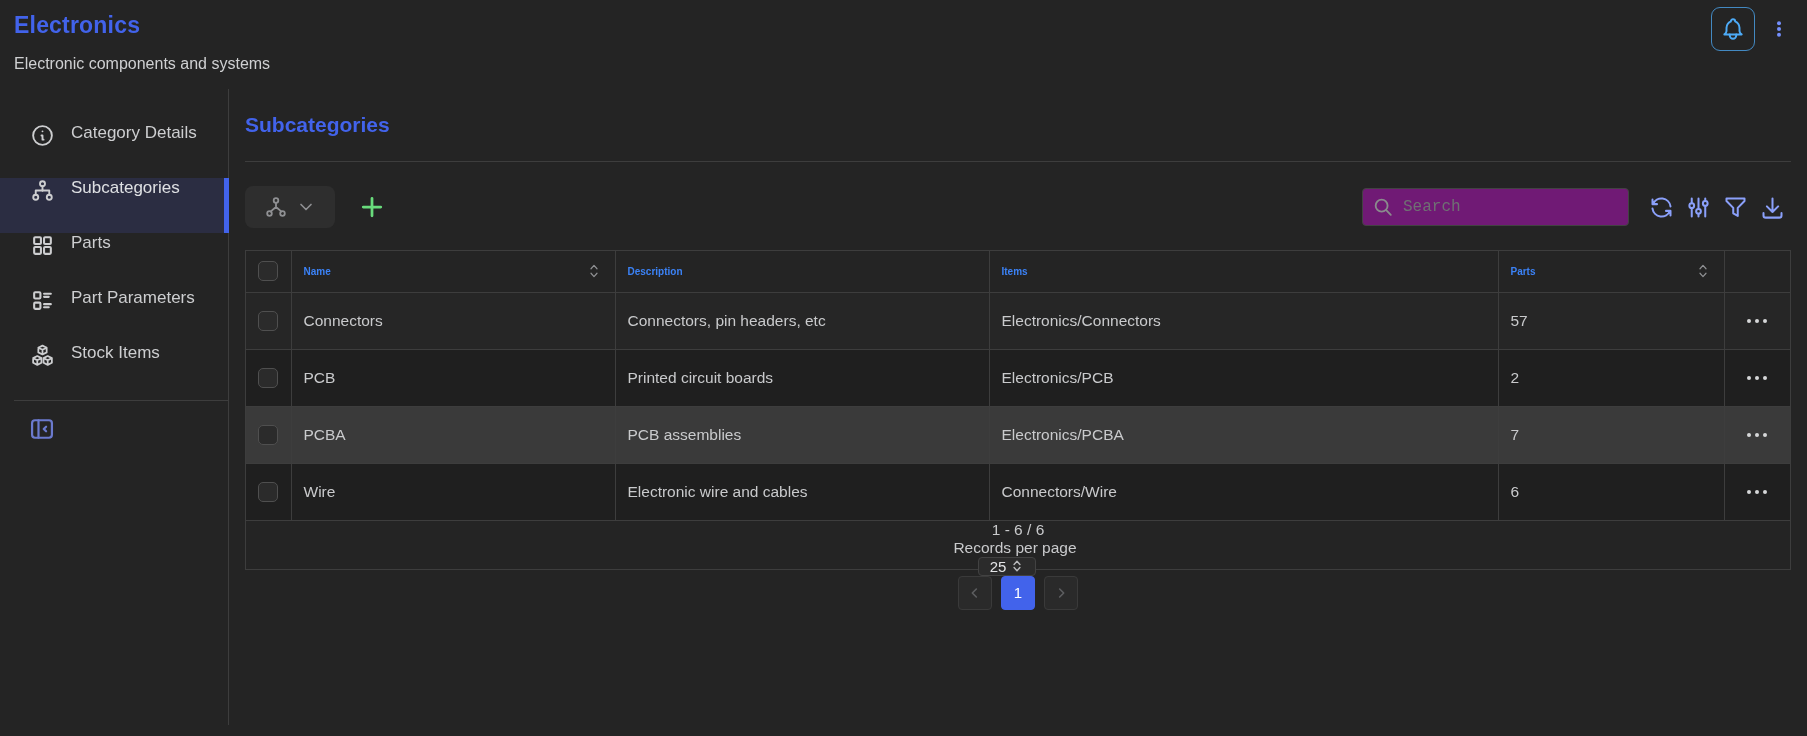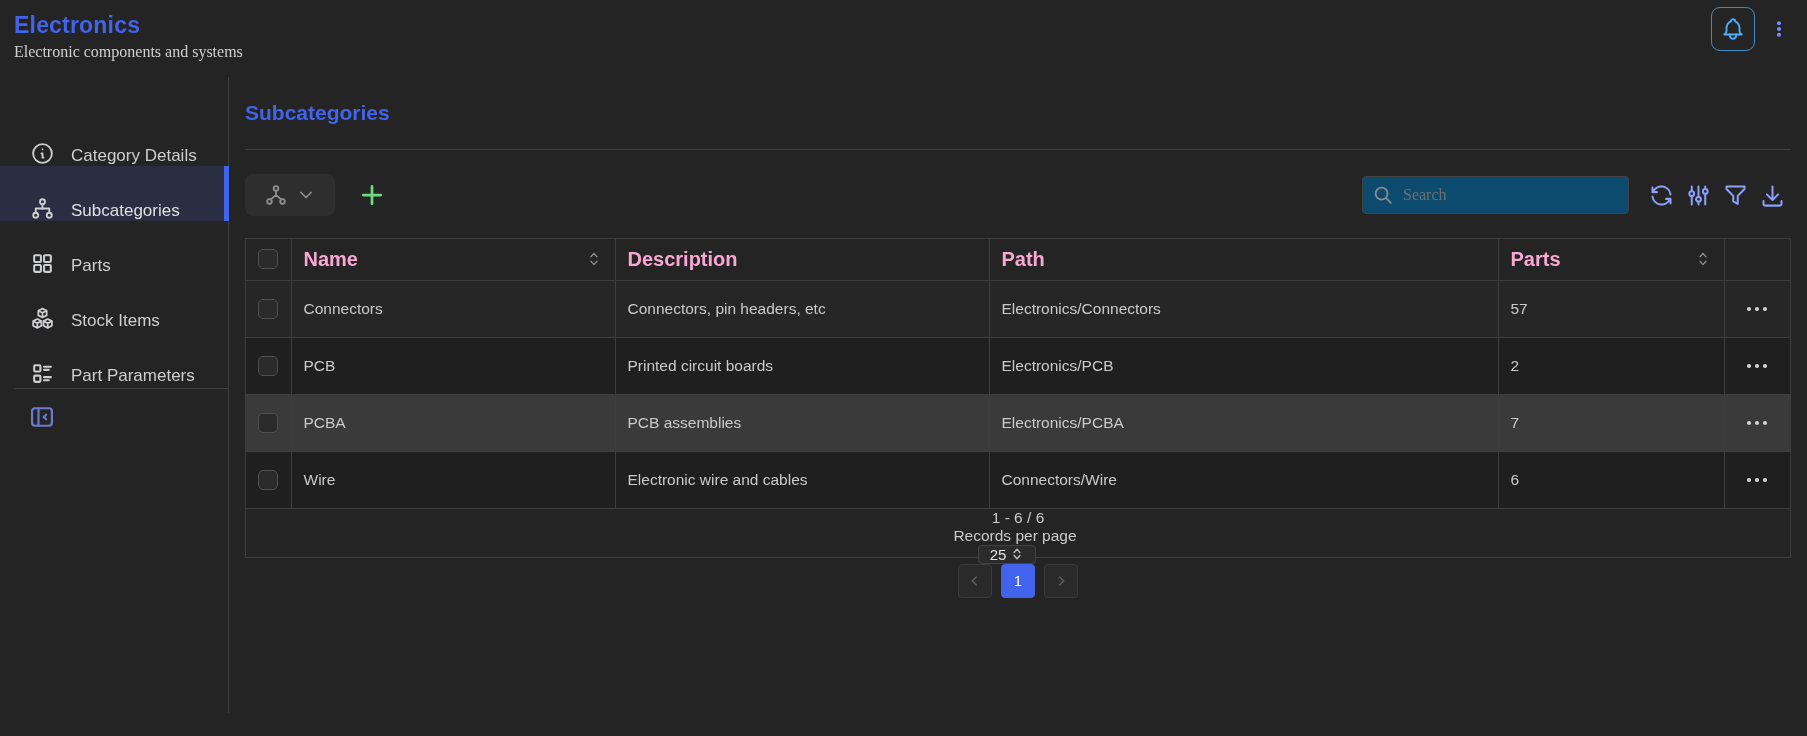--- a/index.html
+++ b/index.html
@@ -8,35 +8,35 @@
     background: #242424;
     color: #c5c6c8;
     font-family: "Liberation Sans", "DejaVu Sans", sans-serif;
     font-size: 15px;
   }
   svg { display: block; }
 
   
   .app-header { position: relative; padding: 12px 36px 16px 14px; }
   .app-title { color: #4263eb; font-size: 23px; font-weight: bold; letter-spacing: .2px; }
-  .app-subtitle { margin-top: 4px; font-size: 16px; color: #cfd0d2; font-family: Liberation Serif, serif; }
+  .app-subtitle { margin-top: 16px; font-size: 16px; color: #cfd0d2; }
   .header-actions { position: absolute; top: 7px; right: 14px; display: flex; align-items: flex-start; gap: 10px; }
   .bell-btn {
     width: 44px; height: 44px; border: 1px solid rgba(77,171,247,.75); border-radius: 9px;
     background: transparent; display: flex; align-items: center; justify-content: center; cursor: pointer;
   }
   .bell-btn svg { stroke: #4dabf7; }
   .dots-btn { background: transparent; border: none; cursor: pointer; padding: 8px 4px; }
   .dots-btn svg { fill: #748ffc; }
 
   
   .body-row { display: flex; height: 636px; }
   .sidebar { width: 229px; flex: 0 0 229px; border-right: 1px solid #3d3d3d; padding-top: 34px; position: relative; }
   .side-item {
-    height: 55px; display: flex; align-items: flex-end; gap: 16px;
+    height: 55px; display: flex; align-items: flex-start; gap: 16px;
     padding-left: 30px; font-size: 17px; color: #cdced0; cursor: pointer; position: relative;
   }
   .side-item svg { stroke: #cdced0; flex: 0 0 auto; }
   .side-item.active { background: #2b2d42; color: #dee0e3; }
   .side-item.active::after {
     content: ""; position: absolute; right: -1px; top: 0; width: 5px; height: 100%; background: #4263eb;
   }
   .side-divider { border: none; border-top: 1px solid #3d3d3d; margin: 2px 0 0 14px; }
   .collapse-btn { background: transparent; border: none; cursor: pointer; margin: 14px 0 0 28px; }
   .collapse-btn svg { stroke: #6b7ace; }
@@ -50,36 +50,36 @@
   .tree-btn {
     width: 90px; height: 42px; border: none; border-radius: 8px; background: #2e2e2e;
     display: flex; align-items: center; justify-content: center; gap: 8px; cursor: pointer;
   }
   .tree-btn svg { stroke: #8f9093; }
   .add-btn { background: transparent; border: none; cursor: pointer; margin-left: 22px; }
   .add-btn svg { stroke: #69db7c; }
   .toolbar-spacer { flex: 1 1 auto; }
   .search-box { position: relative; width: 267px; height: 38px; margin-right: 14px; }
   .search-box input {
-    width: 100%; height: 100%; background: #0c4a6e; border: 1px solid #424242; border-radius: 4px;
+    width: 100%; height: 100%; background: #701a75; border: 1px solid #424242; border-radius: 4px;
     color: #d4d5d7; font-size: 16px; padding: 0 10px 0 40px; outline: none;
-    font-family: Liberation Serif, serif;
+    font-family: Liberation Mono, monospace;
   }
   .search-box input::placeholder { color: #6f7073; }
   .search-box .search-glyph { position: absolute; left: 10px; top: 8px; }
   .search-box .search-glyph svg { stroke: #8a8b8d; }
   .icon-btn { background: transparent; border: none; cursor: pointer; padding: 4px 5px; }
   .icon-btn svg { stroke: #8ba0fa; }
 
   
   .table-wrap { margin-top: 22px; border: 1px solid #3d3d3d; }
   table { width: 100%; border-collapse: collapse; table-layout: fixed; }
   th, td { border-right: 1px solid #3d3d3d; border-bottom: 1px solid #3d3d3d; padding: 0 12px; }
   th:last-child, td:last-child { border-right: none; }
-  thead th { height: 41px; text-align: left; font-size: 20px; color: #f9a8d4; background: #242424; }
+  thead th { height: 41px; text-align: left; font-size: 10px; color: #3b82f6; background: #242424; }
   .th-inner { display: flex; align-items: center; justify-content: space-between; }
   .sort-glyph svg { stroke: #8f9093; }
   tbody td { height: 57px; font-size: 15.5px; color: #c9cacc; margin-left: 16px; }
   tr.stripe-a td { background: #262626; }
   tr.stripe-b td { background: #1f1f1f; }
   tr.hovered td { background: #3a3a3a; }
   .cb-cell { text-align: center; }
   .checkbox {
     width: 20px; height: 20px; margin: 0 auto; border: 1px solid #4f4f4f; border-radius: 5px;
     background: #2b2b2b; cursor: pointer;
@@ -167,37 +167,37 @@
           <rect x="4" y="4" width="6.5" height="6.5" rx="1"></rect>
             <rect x="13.5" y="4" width="6.5" height="6.5" rx="1"></rect>
           <rect x="4" y="13.5" width="6.5" height="6.5" rx="1"></rect>
             <rect x="13.5" y="13.5" width="6.5" height="6.5" rx="1"></rect>
         </svg>
       </span>
       <span>Parts</span>
     </div>
     <div class="side-item">
       <span>
+        <svg width="25" height="25" viewBox="0 0 24 24" fill="none" stroke-width="2" stroke-linecap="round" stroke-linejoin="round">
+          <rect x="4" y="4" width="6" height="6" rx="1"></rect>
+            <rect x="4" y="14" width="6" height="6" rx="1"></rect>
+          <path d="M13.5 5.5h6.5 M13.5 8.5h4.5 M13.5 15.5h6.5 M13.5 18.5h4.5"></path>
+        </svg>
+      </span>
+      <span>Part Parameters</span>
+    </div>
+    <div class="side-item">
+      <span>
         <svg width="25" height="25" viewBox="0 0 24 24" fill="none" stroke-width="1.7" stroke-linecap="round" stroke-linejoin="round">
           <path d="M12 2.5l4 2v4.5l-4 2l-4 -2v-4.5z M8 4.5l4 2l4 -2 M12 6.5v4.5"></path>
           <path d="M7 12.5l4 2v4.5l-4 2l-4 -2v-4.5z M3 14.5l4 2l4 -2 M7 16.5v4.5"></path>
           <path d="M17 12.5l4 2v4.5l-4 2l-4 -2v-4.5z M13 14.5l4 2l4 -2 M17 16.5v4.5"></path>
         </svg>
       </span>
       <span>Stock Items</span>
-    </div>
-    <div class="side-item">
-      <span>
-        <svg width="25" height="25" viewBox="0 0 24 24" fill="none" stroke-width="2" stroke-linecap="round" stroke-linejoin="round">
-          <rect x="4" y="4" width="6" height="6" rx="1"></rect>
-            <rect x="4" y="14" width="6" height="6" rx="1"></rect>
-          <path d="M13.5 5.5h6.5 M13.5 8.5h4.5 M13.5 15.5h6.5 M13.5 18.5h4.5"></path>
-        </svg>
-      </span>
-      <span>Part Parameters</span>
     </div>
     <hr class="side-divider">
     <button class="collapse-btn">
       <span>
         <svg width="28" height="28" viewBox="0 0 24 24" fill="none" stroke-width="1.9" stroke-linecap="round" stroke-linejoin="round">
           <rect x="3.5" y="4.5" width="17" height="15" rx="2.5"></rect>
             <path d="M9 4.5v15"></path>
             <path d="M15.5 10l-2 2l2 2"></path>
         </svg>
       </span>
@@ -303,21 +303,21 @@
                 </span>
               </div>
             </th>
             <th>
               <div class="th-inner">
                   <span>Description</span>
                 </div>
             </th>
             <th>
               <div class="th-inner">
-                  <span>Path</span>
+                  <span>Items</span>
                 </div>
             </th>
             <th>
               <div class="th-inner">
                 <span>Parts</span>
                 <span class="sort-glyph">
                   <svg width="18" height="18" viewBox="0 0 24 24" fill="none" stroke-width="1.6" stroke-linecap="round" stroke-linejoin="round">
                     <path d="M8 9l4 -4.5l4 4.5 M8 15l4 4.5l4 -4.5"></path>
                   </svg>
                 </span>

